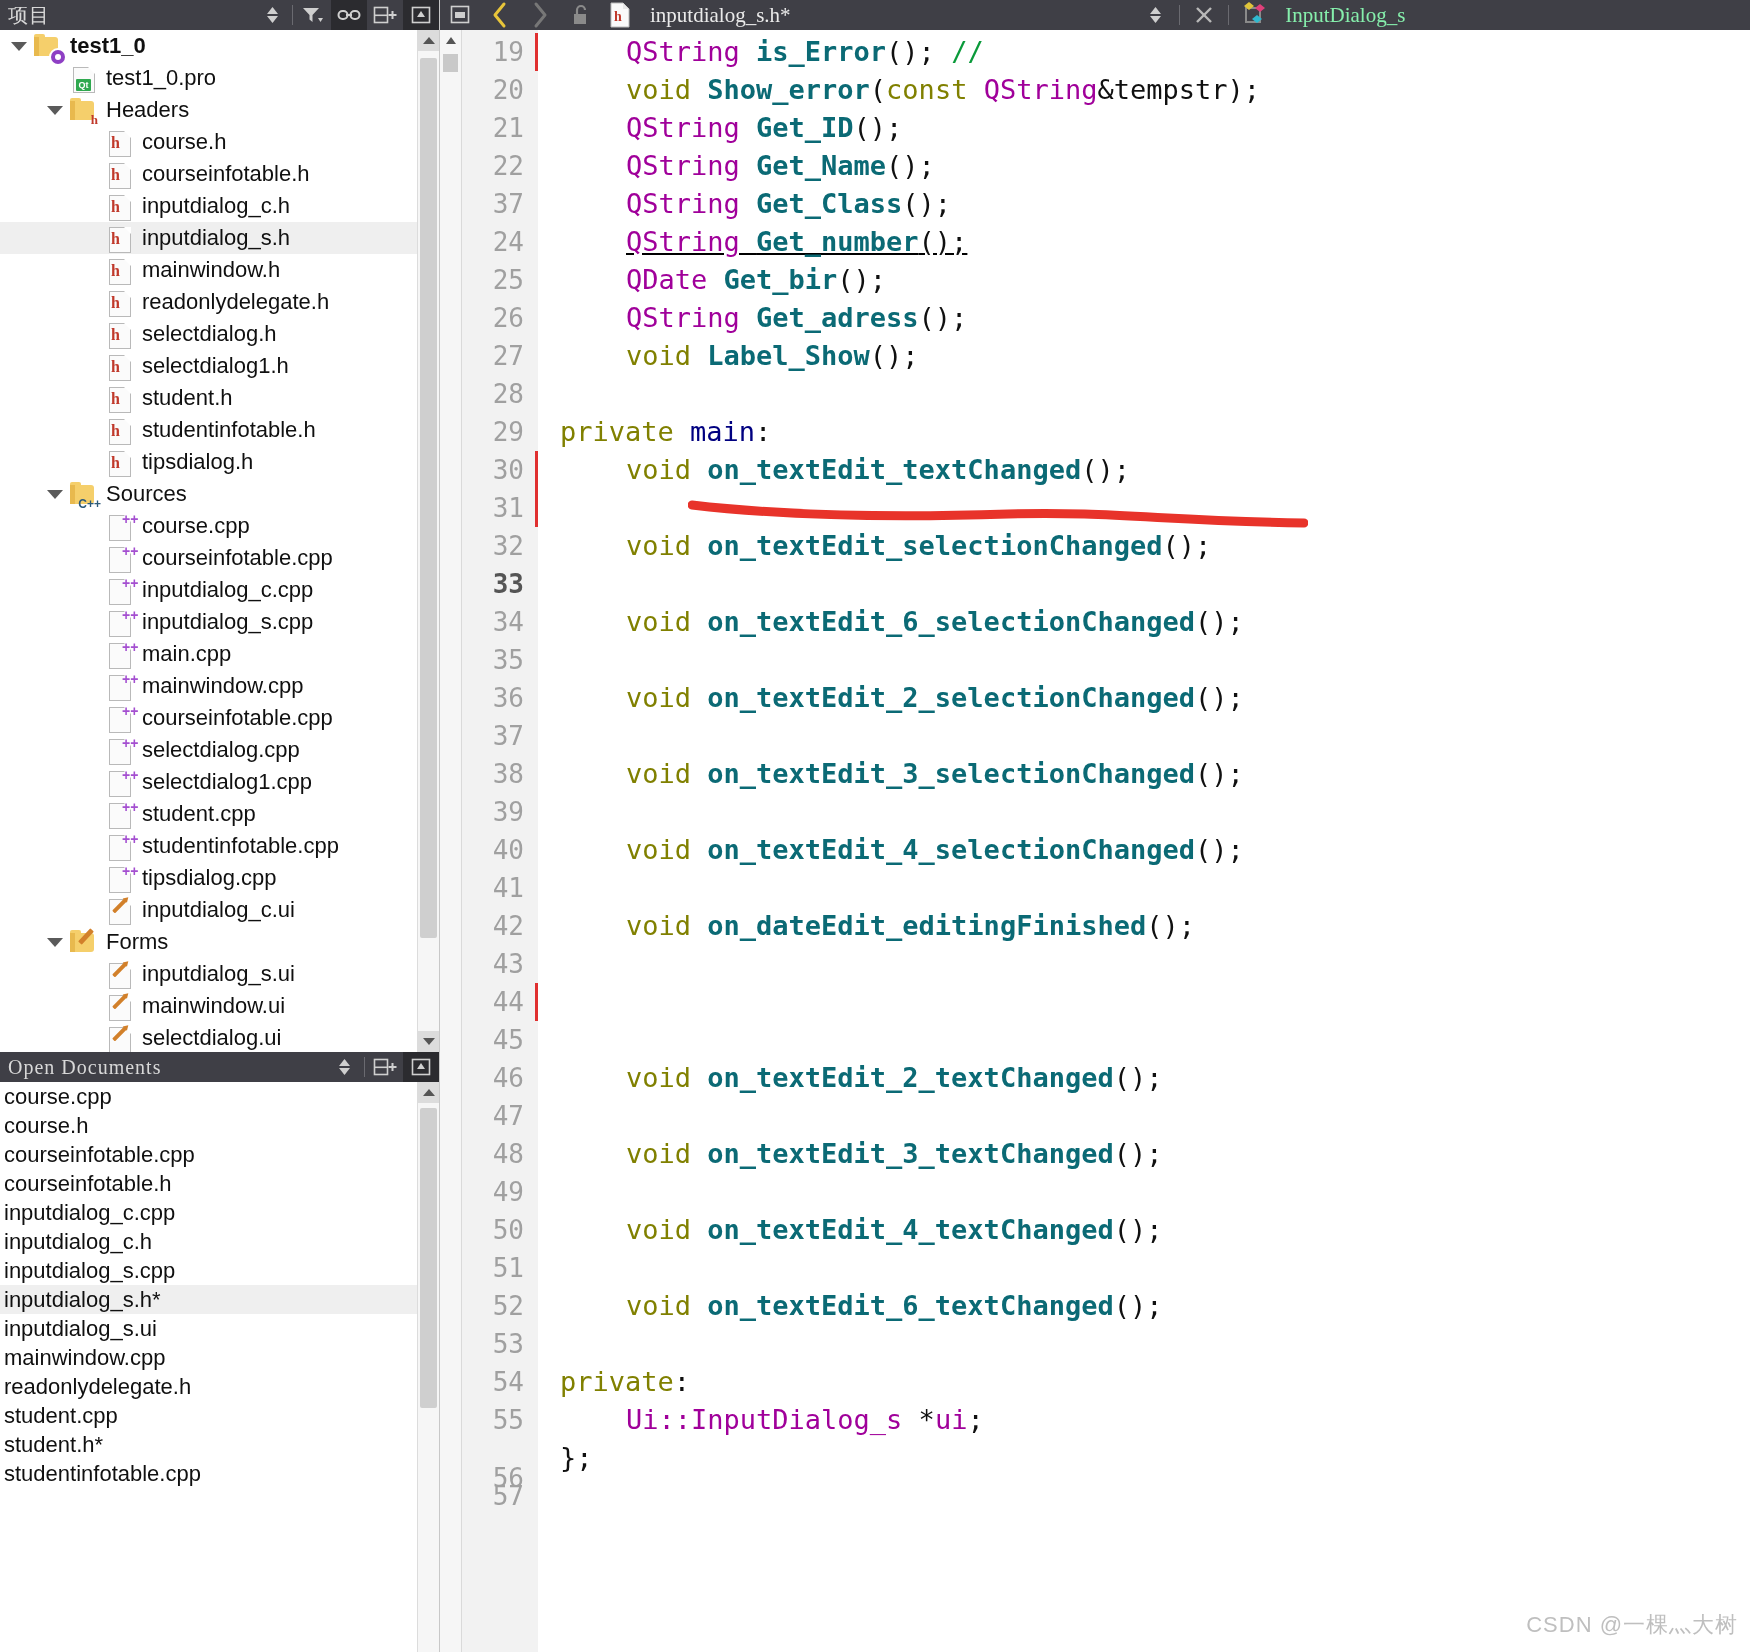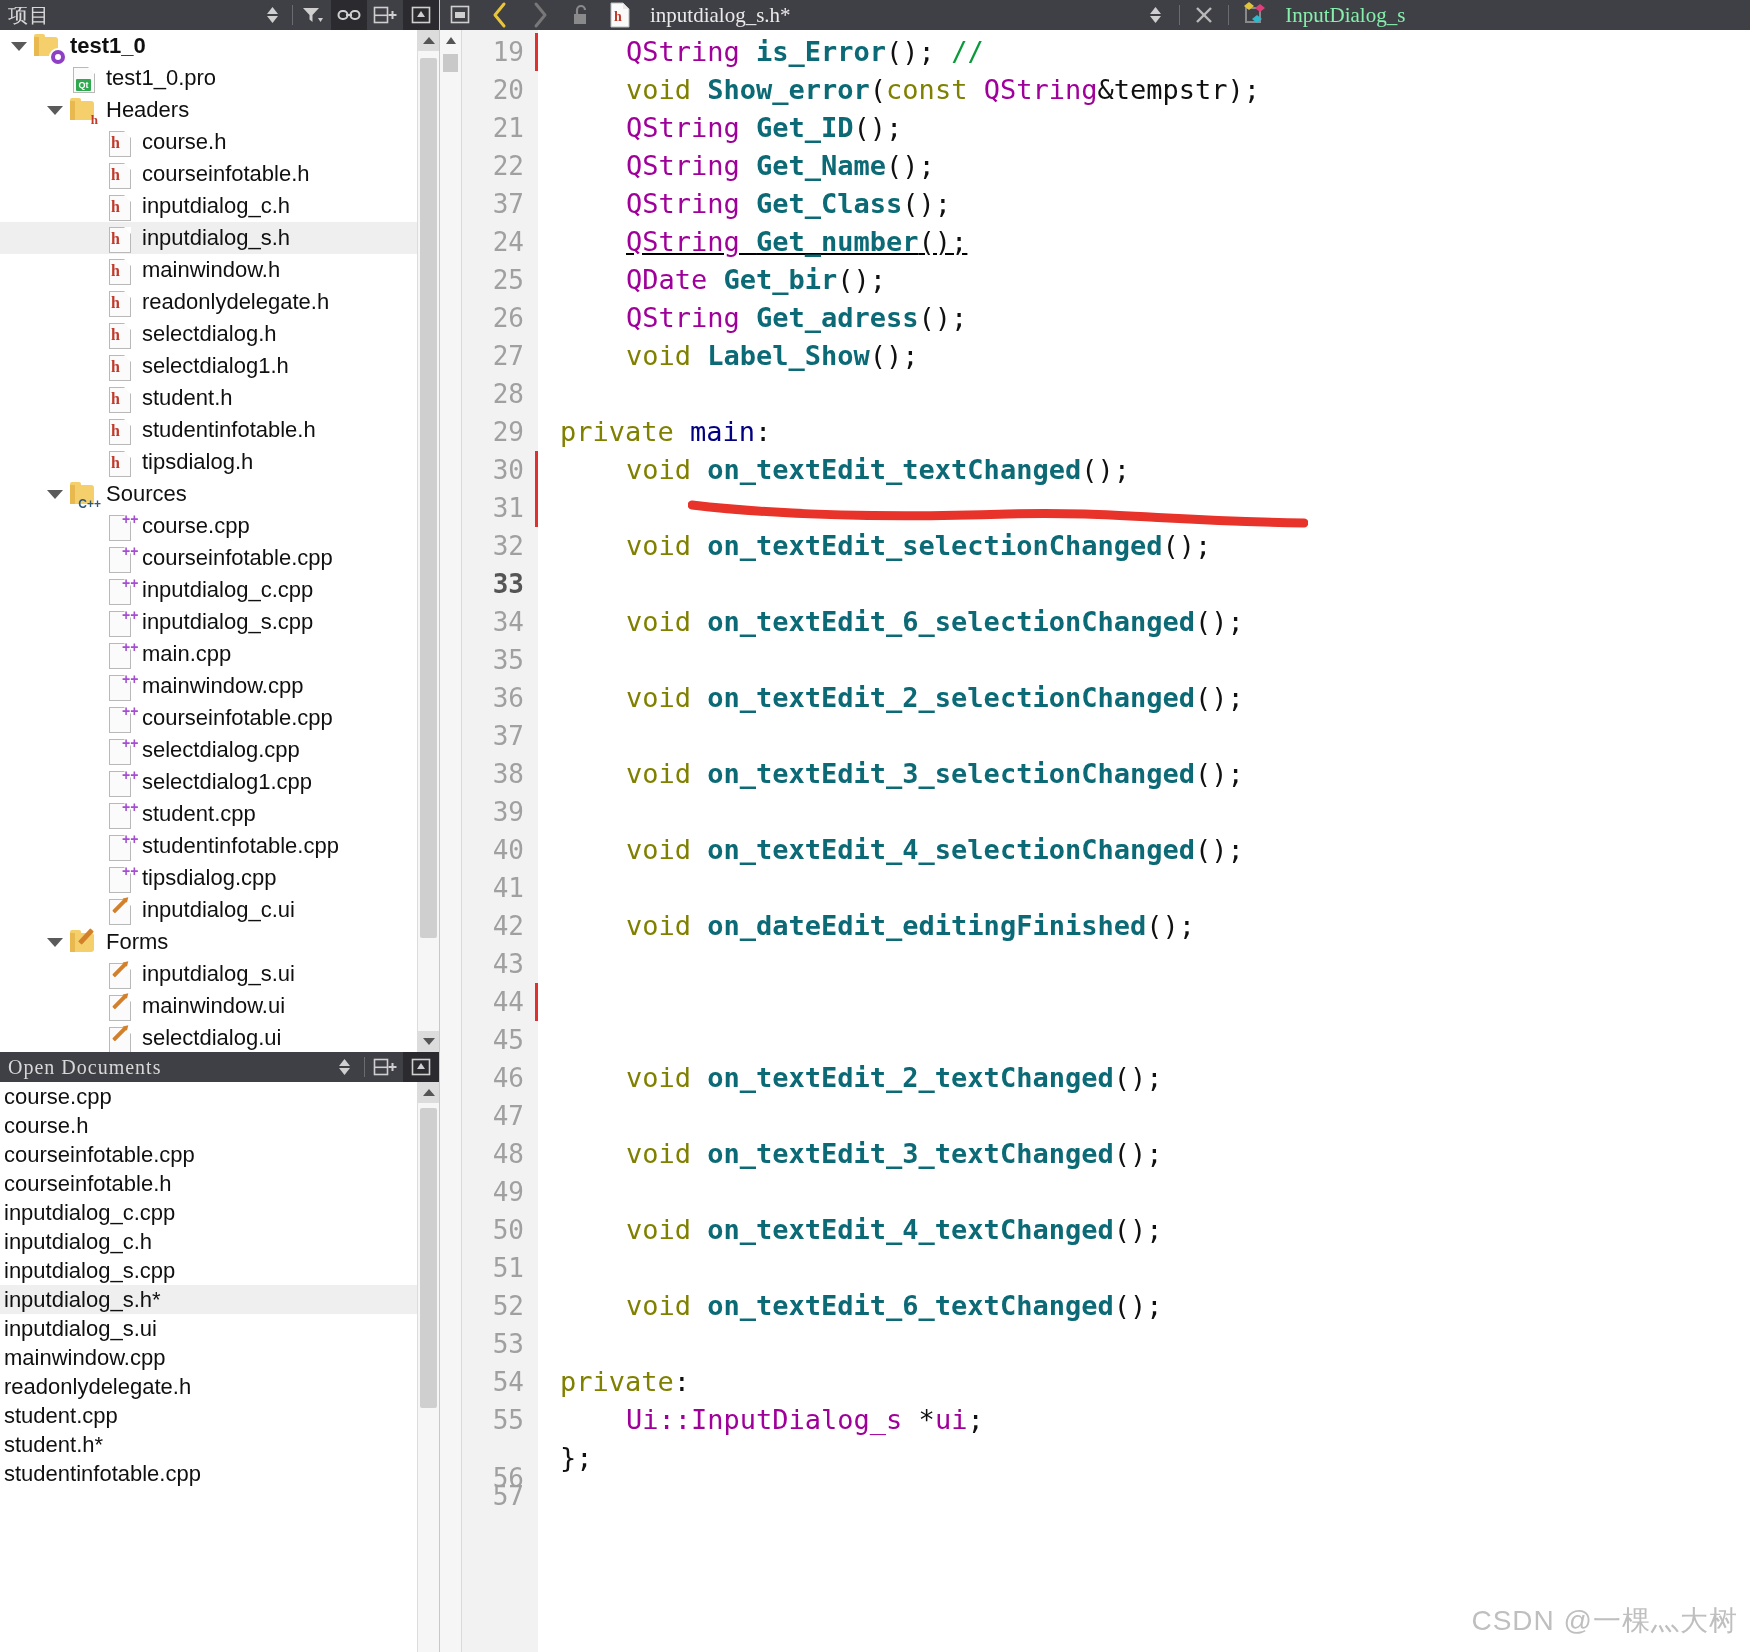--- a/index.html
+++ b/index.html
@@ -359,21 +359,21 @@
   .t-var    { color: #a0009a; }
 
   .redline {
     position: absolute;
     pointer-events: none;
     z-index: 20;
   }
   .watermark {
     position: absolute;
     right: 12px; bottom: 12px;
-    font-size: 28px;
+    font-size: 22px;
     color: #bfbfbf;
     font-family: "Liberation Sans", sans-serif;
     letter-spacing: 1px;
     z-index: 30;
   }
 </style>
 </head>
 <body>
 
 <div id="app">

